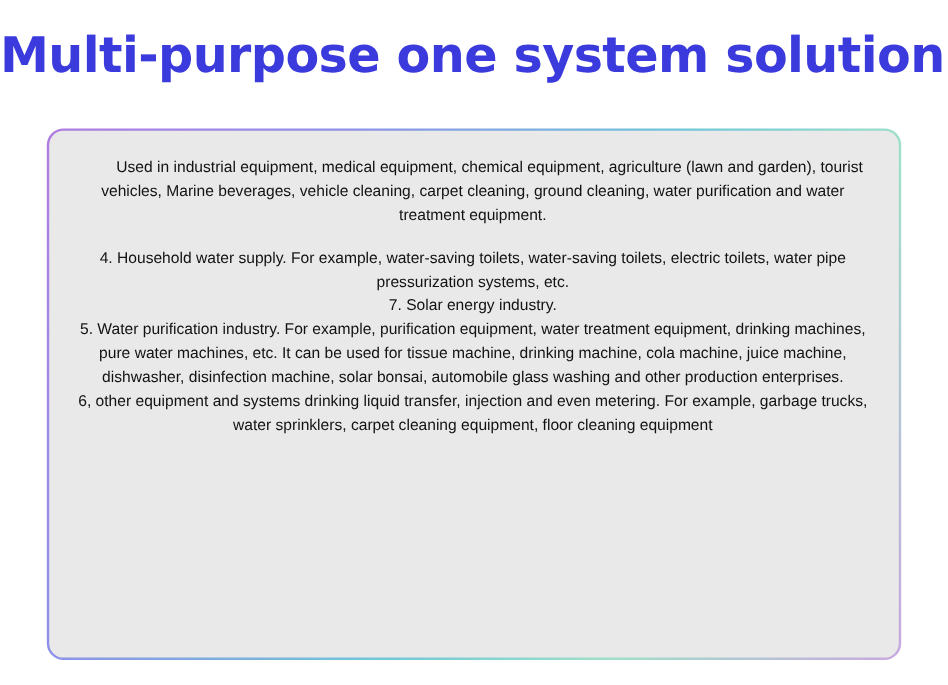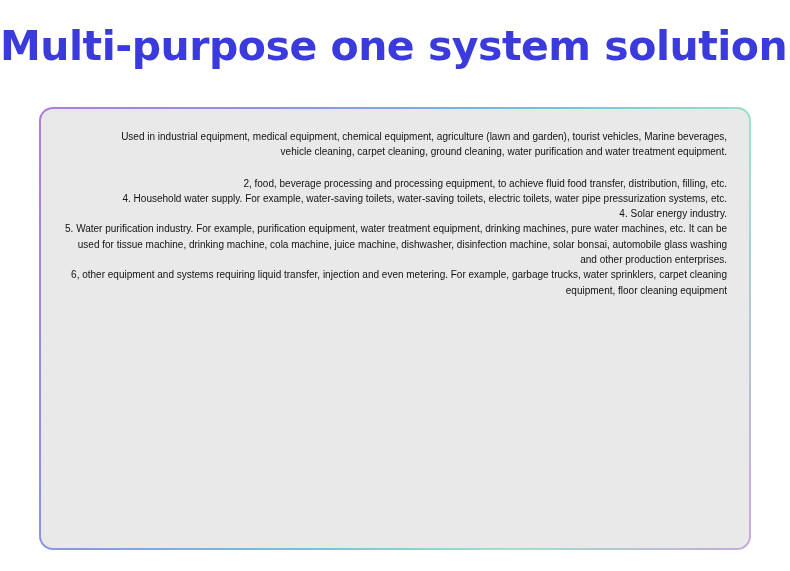--- a/index.html
+++ b/index.html
@@ -46,24 +46,24 @@
   .card-inner {
     width: 100%;
     height: 100%;
     box-sizing: border-box;
     border-radius: 12px;
     background: #e9e9e9;
     padding: 20px 22px 14px 20px;
   }
   .body-text {
     font-family: "Liberation Sans", sans-serif;
-    font-size: 10px;
+    font-size: 13px;
     line-height: 1.53;
     color: #121212;
-    text-align: right;
+    text-align: center;
   }
   .para {
     margin: 0 0 0 0;
   }
   .para.intro {
     text-indent: 28px;
     margin-bottom: 16px;
   }
   .para.item {
     margin-bottom: 0;
@@ -76,27 +76,26 @@
 
   <div class="title">Multi-purpose one system solution</div>
 
   <div class="card">
     <div class="card-inner">
       <div class="body-text">
 
         <p class="para intro">Used in industrial equipment, medical equipment, chemical equipment, agriculture (lawn and garden), tourist vehicles, Marine beverages, vehicle cleaning, carpet cleaning, ground cleaning, water purification and water treatment equipment.</p>
 
 
-        <p class="para item">2, food, beverage processing and processing equipment, to achieve fluid food transfer, distribution, filling, etc.</p>
 
         <p class="para item">4. Household water supply. For example, water-saving toilets, water-saving toilets, electric toilets, water pipe pressurization systems, etc.</p>
 
-        <p class="para item">4. Solar energy industry.</p>
+        <p class="para item">7. Solar energy industry.</p>
 
         <p class="para item">5. Water purification industry. For example, purification equipment, water treatment equipment, drinking machines, pure water machines, etc. It can be used for tissue machine, drinking machine, cola machine, juice machine, dishwasher, disinfection machine, solar bonsai, automobile glass washing and other production enterprises.</p>
 
-        <p class="para item">6, other equipment and systems requiring liquid transfer, injection and even metering. For example, garbage trucks, water sprinklers, carpet cleaning equipment, floor cleaning equipment</p>
+        <p class="para item">6, other equipment and systems drinking liquid transfer, injection and even metering. For example, garbage trucks, water sprinklers, carpet cleaning equipment, floor cleaning equipment</p>
 
       </div>
     </div>
   </div>
 
 </div>
 
 </body></html>

